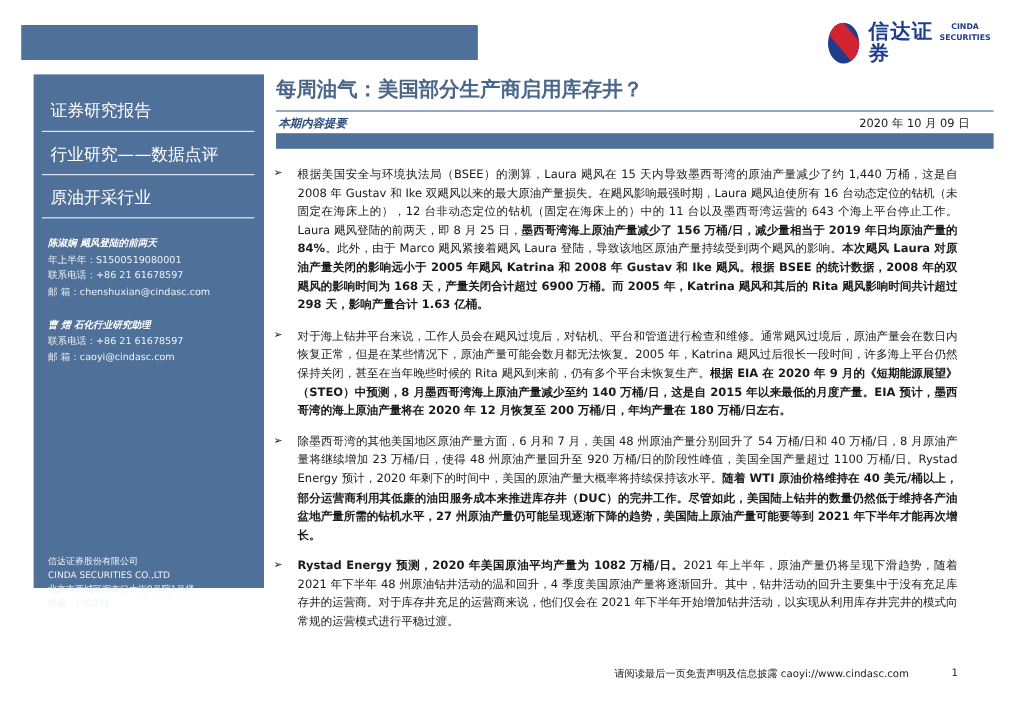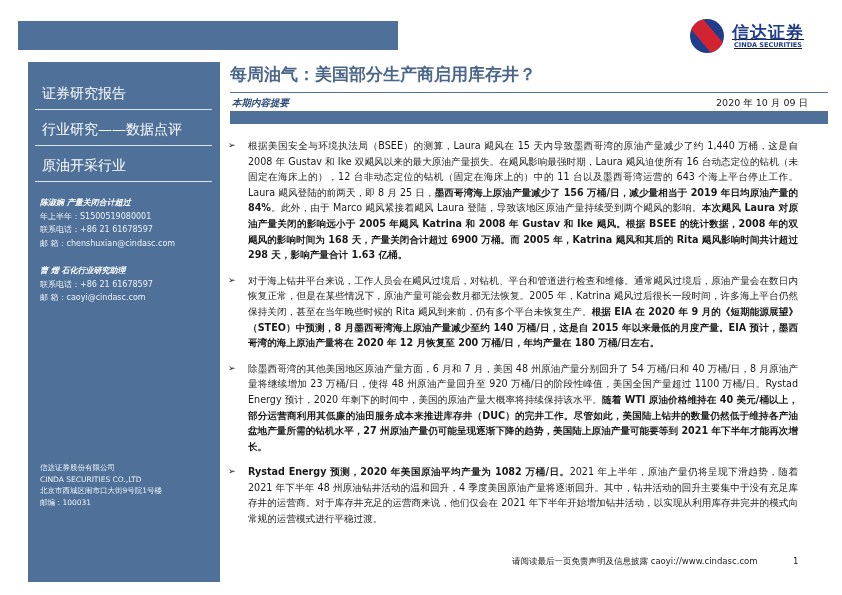--- a/index.html
+++ b/index.html
@@ -3,24 +3,24 @@
 <meta charset="utf-8">
 <style>
   html, body { margin:0; padding:0; }
   body { width:842px; height:595px; background:#ffffff; position:relative; overflow:hidden;
          font-family:"DejaVu Sans","Liberation Sans",sans-serif; color:#1a1a1a; }
   .top-bar { position:absolute; left:18px; top:21px; width:380px; height:29px; background:#4f7098; }
   .logo { position:absolute; left:404px; top:16px; width:100px; height:40px; display:flex; align-items:center; }
   .logo-mark { width:34px; height:34px; border-radius:50%; background:#1f3d8c; position:relative; overflow:hidden; margin-right:8px; }
   .logo-mark .stripe { position:absolute; width:8px; height:50px; background:#d42330; top:-8px; transform:rotate(-40deg); }
   .logo-mark .s1 { left:8px; } .logo-mark .s2 { left:18px; }
-  .logo-text { display:flex; flex-direction:column;text-decoration:underline; }
+  .logo-text { display:flex; flex-direction:row; }
   .logo-cn { color:#1f3d8c; font-weight:bold; font-size:17px; letter-spacing:1px; line-height:18px; }
   .logo-en { color:#1f3d8c; font-size:6.5px; font-weight:bold; line-height:9px;text-align:center; }
-  .sidebar { position:absolute; left:28px; top:62px; width:192px; height:520px; background:#4f7098; color:#fff; }
+  .sidebar { position:absolute; left:28px; top:62px; width:192px; height:428px; background:#4f7098; color:#fff; }
   .sb-cat { font-size:14px; padding:0 0 0 14px; height:26px; line-height:26px; }
   .sb-cat.first { margin-top:18px; }
   .sb-line { height:1px; background:#dfe6ef; margin:3px 8px 6px 7px; }
   .analysts { padding:8px 0 0 12px; font-size:8px; line-height:13.5px; }
   .analyst-name { font-weight:bold; font-style:italic; }
   .analyst-row { color:#eef2f7; }
   .gap { height:14px; }
   .company { position:absolute; left:12px; top:400px; font-size:7.5px; line-height:11.5px; color:#eef2f7; }
   .title { position:absolute; left:230px; top:63px; font-size:17px; font-weight:bold; color:#4a6688;text-align:center; }
   .title-rule { position:absolute; left:230px; top:92px; width:598px; height:1px; background:#4f7098; }
@@ -52,21 +52,21 @@
 <div style="position:absolute;left:18px;top:21px;width:380px;height:29px;background:#4f7098;"></div>
 
 <div class="sidebar">
   <div class="sb-cat first">证券研究报告</div>
   <div class="sb-line"></div>
   <div class="sb-cat">行业研究——数据点评</div>
   <div class="sb-line"></div>
   <div class="sb-cat">原油开采行业</div>
   <div class="sb-line"></div>
   <div class="analysts">
-    <div class="analyst-name">陈淑娴  产量关闭合计超过</div>
+    <div class="analyst-name">陈淑娴  飓风登陆的前两天</div>
     <div class="analyst-row">年上半年：S1500519080001</div>
     <div class="analyst-row">联系电话：+86 21 61678597</div>
     <div class="analyst-row">邮    箱：chenshuxian@cindasc.com</div>
     <div class="gap"></div>
     <div class="analyst-name">曹  熠  石化行业研究助理</div>
     <div class="analyst-row">联系电话：+86 21 61678597</div>
     <div class="analyst-row">邮    箱：caoyi@cindasc.com</div>
   </div>
   <div class="company">
     <div>信达证券股份有限公司</div>

